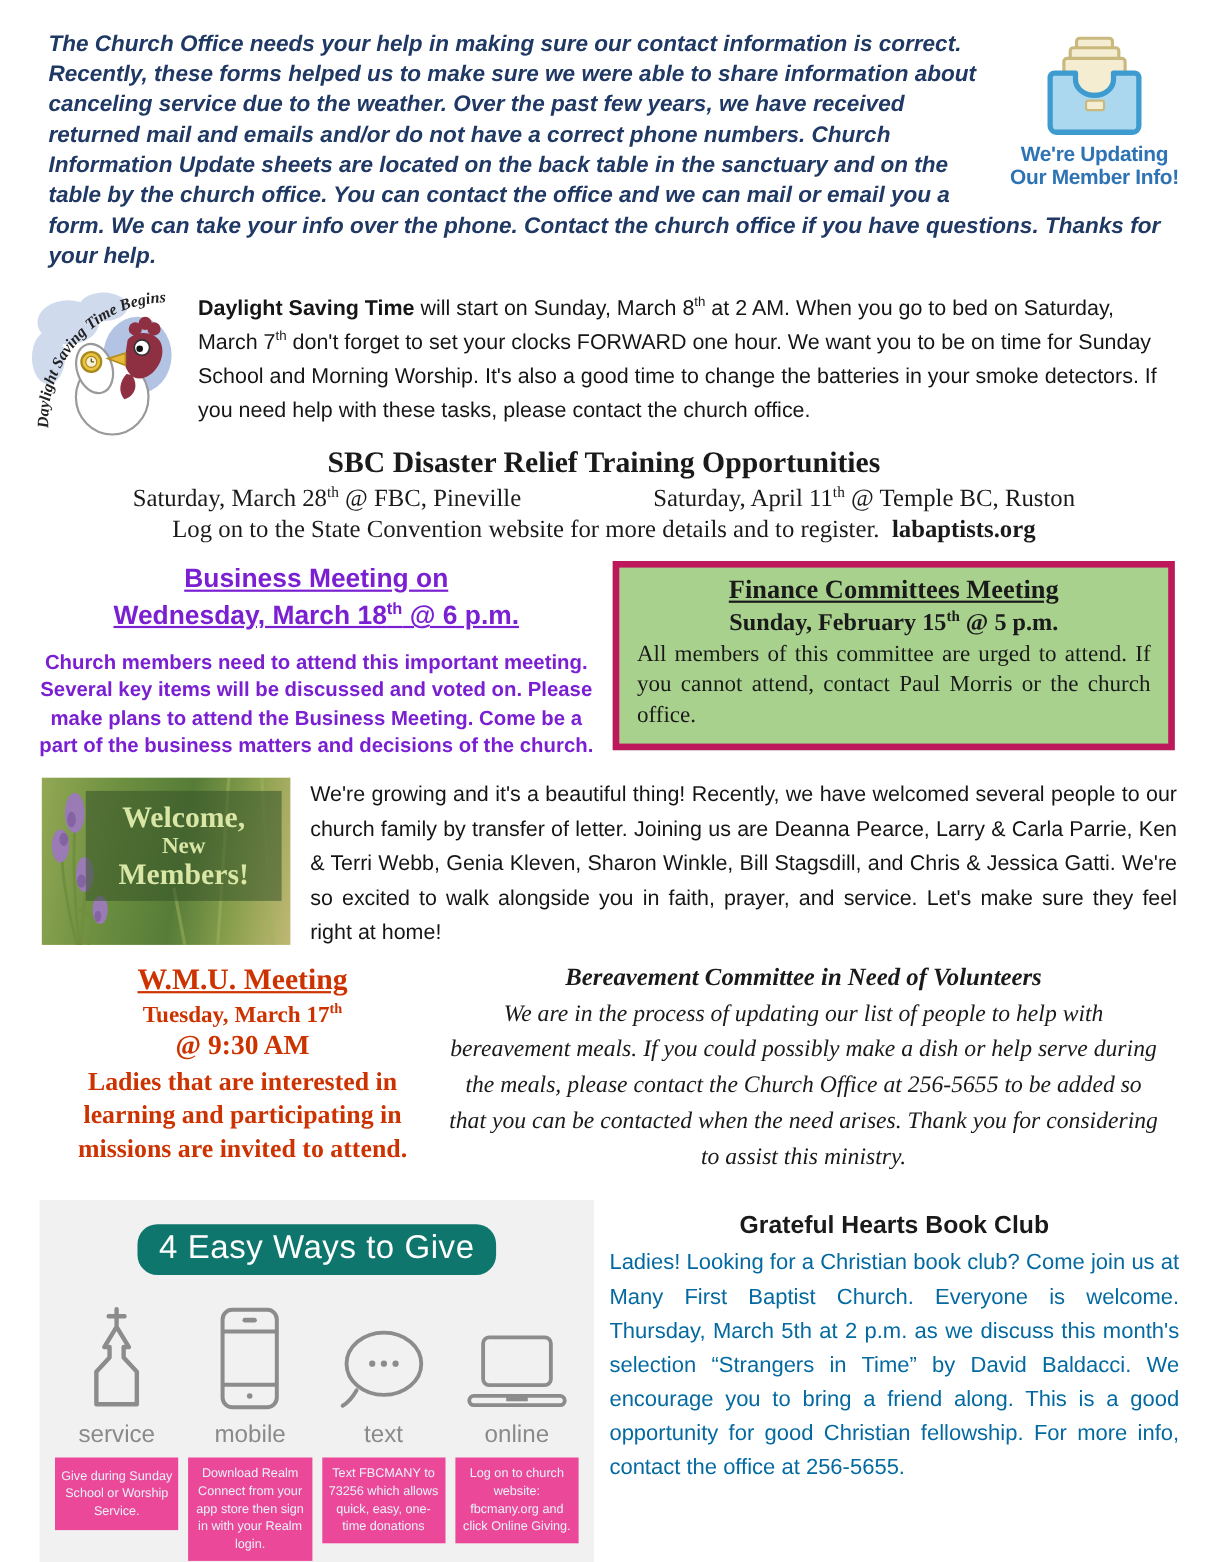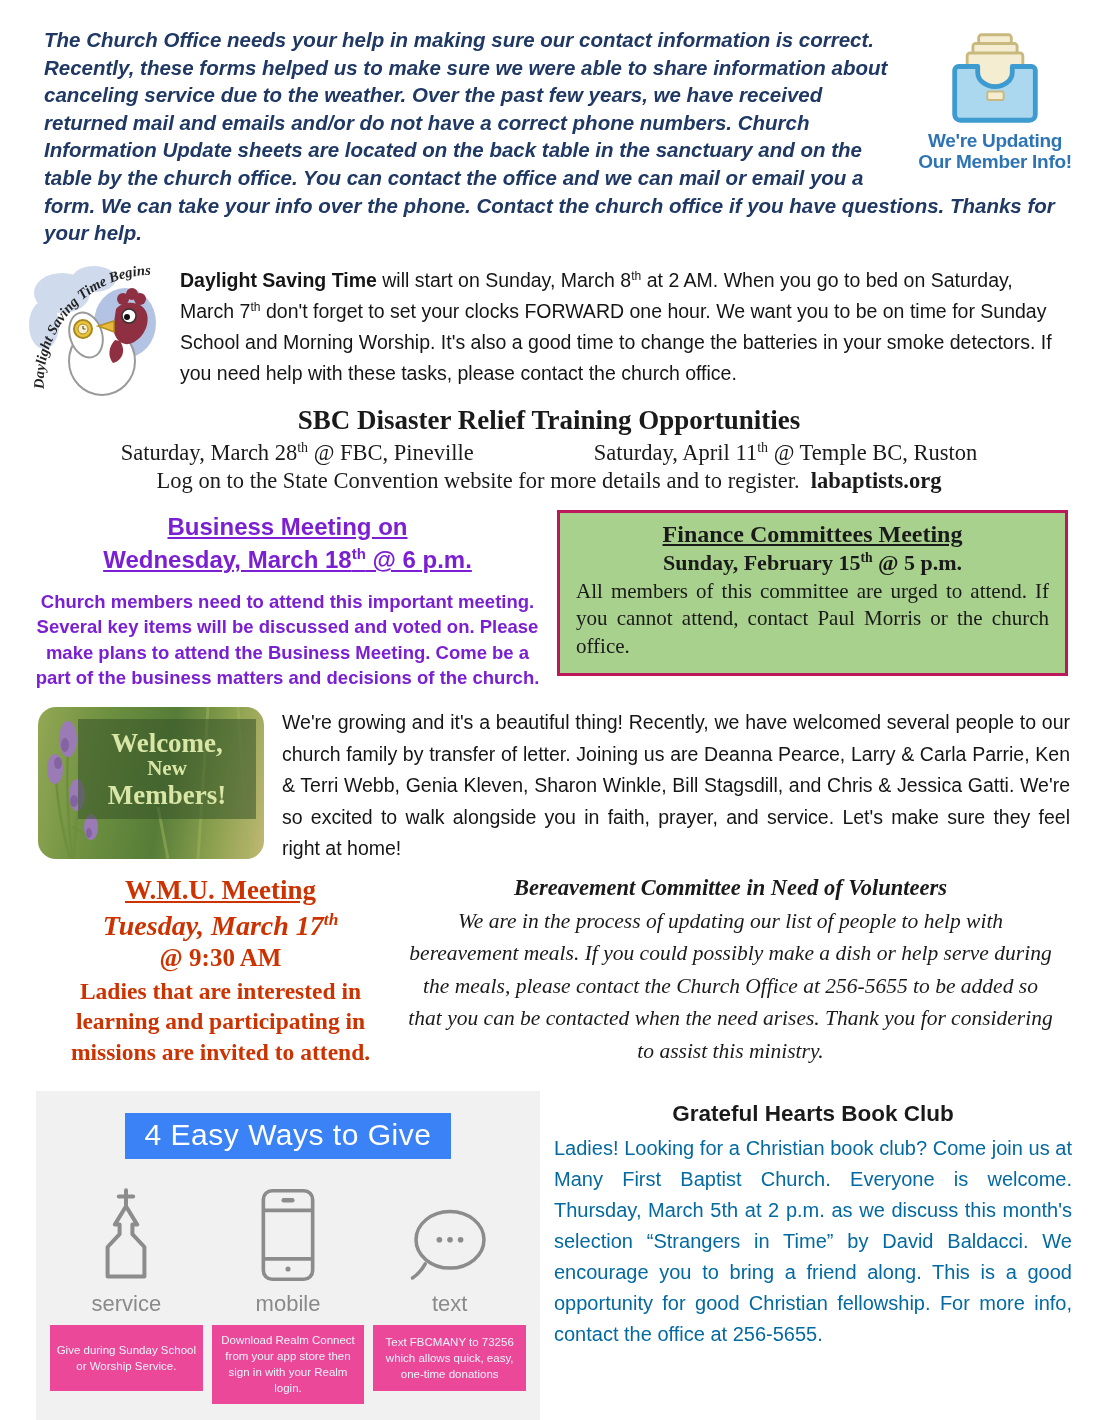--- a/index.html
+++ b/index.html
@@ -24,54 +24,54 @@
   .sbc-title{font-size:27px;font-weight:bold;}
   .sbc-dates{display:flex;justify-content:center;gap:120px;font-size:22.5px;margin-top:4px;}
   .sbc-register{font-size:22.5px;margin-top:2px;}
   .sbc-site{font-weight:bold;}
 
   
   .row1{display:flex;gap:12px;margin:16px 30px 0 30px;align-items:flex-start;}
   .business{flex:0 0 515px;text-align:center;color:#7b1fd2;}
   .business-title{font-weight:bold;font-size:24px;line-height:1.4;text-decoration:underline;}
   .business-body{font-weight:bold;font-size:18.5px;line-height:1.38;margin-top:12px;}
-  .finance{flex:1;background:#a9d18e;border:3px solid #be185d;padding:8px 16px 12px;font-family:"Liberation Serif",serif;}
+  .finance{flex:1;background:#a9d18e;border:6px solid #be185d;padding:8px 16px 12px;font-family:"Liberation Serif",serif;}
   .finance-title{text-align:center;font-size:24px;font-weight:bold;text-decoration:underline;}
   .finance-date{text-align:center;font-size:22px;font-weight:bold;margin-top:2px;}
   .finance-body{font-size:21px;line-height:1.32;text-align:justify;margin-top:2px;}
 
   
   .welcome{display:flex;gap:18px;margin:16px 28px 0 38px;}
   .welcome-img{flex:0 0 226px;height:152px;position:relative;overflow:hidden;background:
-     linear-gradient(100deg,#93a855 0%,#6d9040 28%,#567c38 55%,#8aa04e 78%,#c0b874 100%); border-radius: 18px;}
+     linear-gradient(100deg,#93a855 0%,#6d9040 28%,#567c38 55%,#8aa04e 78%,#c0b874 100%);}
   .welcome-panel{position:absolute;left:40px;right:8px;top:12px;bottom:40px;background:rgba(52,82,40,0.55);
      display:flex;flex-direction:column;justify-content:center;text-align:center;
      font-family:"Liberation Serif",serif;font-weight:bold;color:#d9e6a6;}
   .wp1{font-size:27px;line-height:1.05;}
   .wp2{font-size:21px;line-height:1.1;}
   .wp3{font-size:27px;line-height:1.05;}
   .welcome-text{font-size:19.5px;line-height:31.5px;text-align:justify;color:#151515;}
 
   
   .row2{display:flex;margin:10px 30px 0 30px;}
   .wmu{flex:0 0 345px;margin-left:18px;text-align:center;font-family:"Liberation Serif",serif;
        color:#cc3300;font-weight:bold;}
   .wmu-title{font-size:27px;text-decoration:underline;}
-  .wmu-date{font-size:28px;margin-top:4px;font-style:italic;}
+  .wmu-date{font-size:21px;margin-top:4px;}
   .wmu-time{font-size:25px;margin-top:2px;}
   .wmu-body{font-size:23.5px;line-height:1.3;margin-top:4px;}
   .bereavement{flex:1;text-align:center;font-family:"Liberation Serif",serif;padding:0 14px;}
   .bereavement-title{font-size:22.5px;font-weight:bold;font-style:italic;text-align:center;}
   .bereavement-body{font-size:21.5px;font-style:italic;line-height:32.5px;margin-top:4px;}
 
   
   .row3{display:flex;gap:14px;margin:24px 26px 0 36px;}
   .giving{flex:0 0 504px;background:#f1f1f1;padding:22px 14px 16px;box-sizing:border-box;}
-  .giving-banner{background:#3b82f6;color:#ffffff;width:fit-content;margin:0 auto;
-      font-size:30px;padding:5px 20px 7px;letter-spacing:0.5px;}
+  .giving-banner{background:#0f766e;color:#ffffff;width:fit-content;margin:0 auto;
+      font-size:30px;padding:5px 20px 7px;letter-spacing:0.5px;border-radius:18px;}
   .giving-grid{display:flex;gap:9px;margin-top:22px;}
   .give-col{flex:1;display:flex;flex-direction:column;align-items:center;}
   .give-iconbox{height:104px;display:flex;align-items:flex-end;justify-content:center;}
   .give-label{color:#8a8a8a;font-size:22px;margin:6px 0 8px;}
   .give-detail{background:#ec4899;color:#e9f3f9;font-size:11.5px;line-height:1.4;text-align:center;
       padding:7px 4px;min-height:66px;width:100%;box-sizing:border-box;display:flex;align-items:center;justify-content:center;}
   .book-club{flex:1;padding-top:10px;}
   .book-title{text-align:center;font-weight:bold;font-size:22.5px;}
   .book-body{font-size:20px;line-height:31px;text-align:justify;margin-top:6px;color:#0369a1;}
 </style>
@@ -255,20 +255,31 @@
               <path d="M30,84 Q22,98 12,104" fill="none" stroke="#8c8c8c" stroke-width="5" stroke-linecap="round"></path>
               <circle cx="50" cy="50" r="4" fill="#8c8c8c"></circle>
               <circle cx="65" cy="50" r="4" fill="#8c8c8c"></circle>
               <circle cx="80" cy="50" r="4" fill="#8c8c8c"></circle>
             </svg>
           </div>
           <div class="give-label">text</div>
           <div class="give-detail">Text FBCMANY to 73256 which allows quick, easy, one-time donations</div>
         </div>
 
+        <div class="give-col">
+          <div class="give-iconbox">
+            <svg width="98" height="74" viewBox="0 0 140 104">
+              <rect x="26" y="6" width="88" height="62" rx="8" fill="none" stroke="#8c8c8c" stroke-width="5"></rect>
+              <rect x="8" y="82" width="124" height="12" rx="6" fill="none" stroke="#8c8c8c" stroke-width="5"></rect>
+              <rect x="56" y="82" width="28" height="7" fill="#8c8c8c"></rect>
+            </svg>
+          </div>
+          <div class="give-label">online</div>
+          <div class="give-detail">Log on to church website: fbcmany.org and click Online Giving.</div>
+        </div>
 
       </div>
     </div>
 
     <div class="book-club">
       <div class="book-title">Grateful Hearts Book Club</div>
       <div class="book-body">Ladies! Looking for a Christian book club? Come join us at Many First Baptist Church. Everyone is welcome. Thursday, March 5th at 2 p.m. as we discuss this month's selection “Strangers in Time” by David Baldacci. We encourage you to bring a friend along. This is a good opportunity for good Christian fellowship.  For more info, contact the office at 256-5655.</div>
     </div>
   </div>
 

